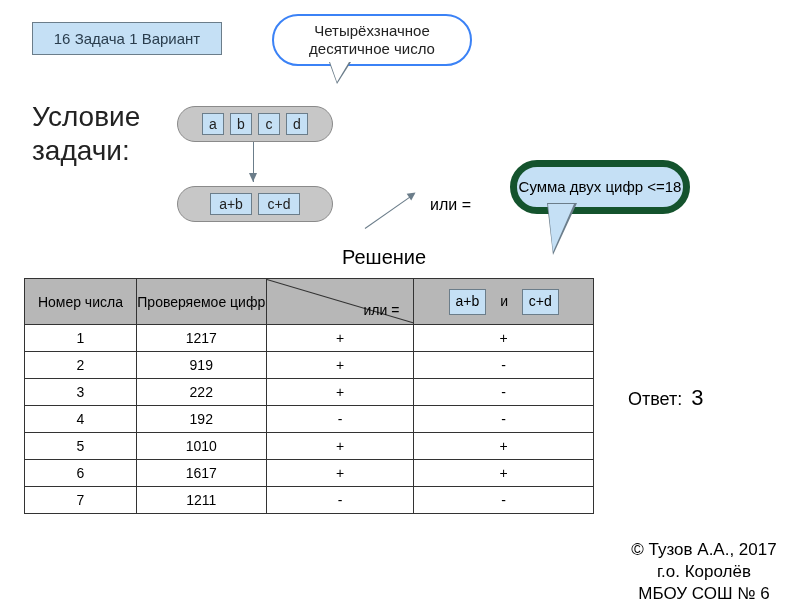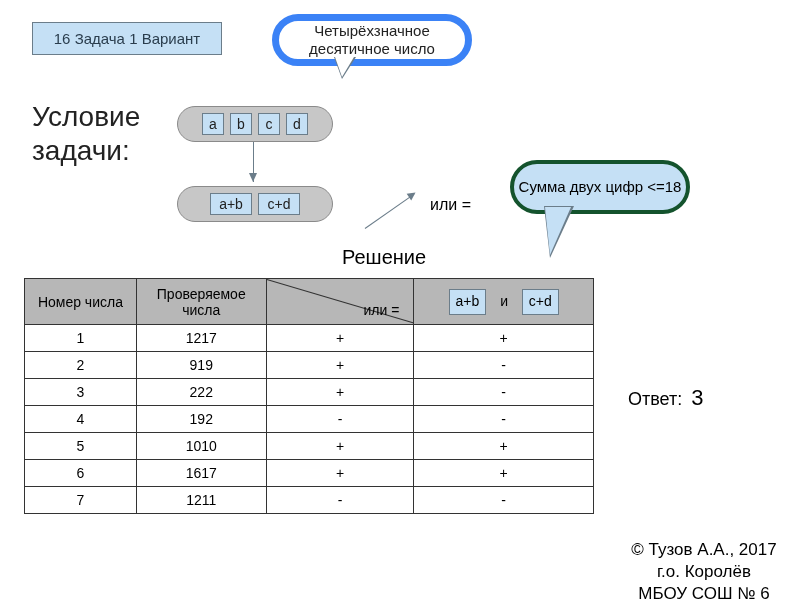--- a/index.html
+++ b/index.html
@@ -20,21 +20,21 @@
     border: 1px solid #6b7d8a;
     color: #2a3d4d;
     font-size: 15px;
     display: flex; align-items: center; justify-content: center;
   }
   .callout-top {
     position: absolute;
     left: 272px; top: 14px;
     width: 200px; height: 52px;
     background: #fff;
-    border: 7px solid #3b82f6;
+    border: 2px solid #3b82f6;
     border-radius: 26px;
     font-size: 15px; color: #222;
     display: flex; align-items: center; justify-content: center;
     text-align: center; line-height: 1.2;
   }
   .callout-top::after {
     content: "";
     position: absolute;
     left: 55px; bottom: -20px;
     width: 0; height: 0;
@@ -115,21 +115,21 @@
   .solution-label {
     position: absolute;
     left: 342px; top: 246px;
     font-size: 20px;
   }
   .callout-sum {
     position: absolute;
     left: 510px; top: 160px;
     width: 180px; height: 54px;
     background: #c5e0f5;
-    border: 4px solid #14532d;
+    border: 7px solid #14532d;
     border-radius: 27px;
     font-size: 15px;
     display: flex; align-items: center; justify-content: center;
     text-align: center; line-height: 1.25;
     z-index: 3;
   }
   .callout-sum::after {
     content: "";
     position: absolute;
     left: 30px; bottom: -48px;
@@ -232,21 +232,21 @@
 <table class="tbl">
   <colgroup>
     <col class="col-num">
       <col class="col-chk">
       <col class="col-or">
       <col class="col-and">
   </colgroup>
   <thead>
     <tr>
       <th>Номер числа</th>
-      <th>Проверяемое числа</th>
+      <th>Проверяемое цифр</th>
       <th style="position:relative;">
         <span class="diag-line" style="left:0;top:0;width:155px;transform:rotate(16.5deg);"></span>
         <span style="position:absolute;right:14px;bottom:6px;">или  =</span>
       </th>
       <th style="position:relative;">
         <span class="mini" style="min-width:28px;">a+b</span>
         <span style="margin:0 10px;">и</span>
         <span class="mini">c+d</span>
       </th>
     </tr>

